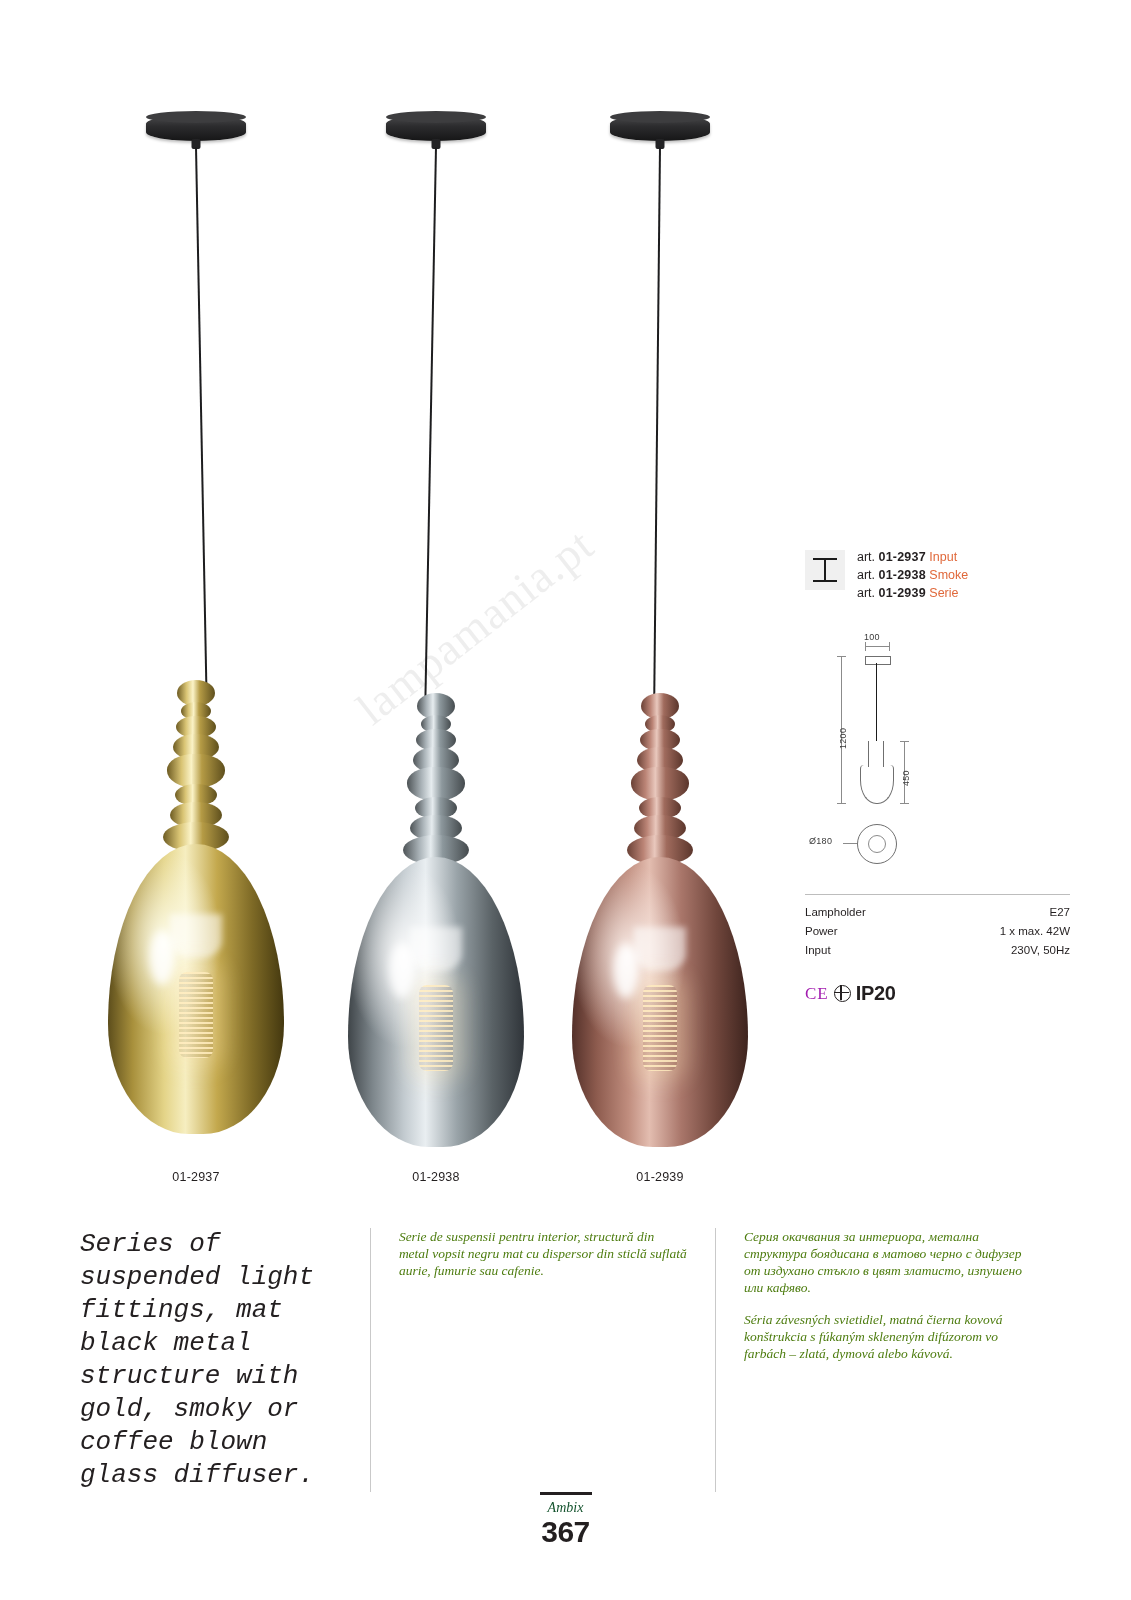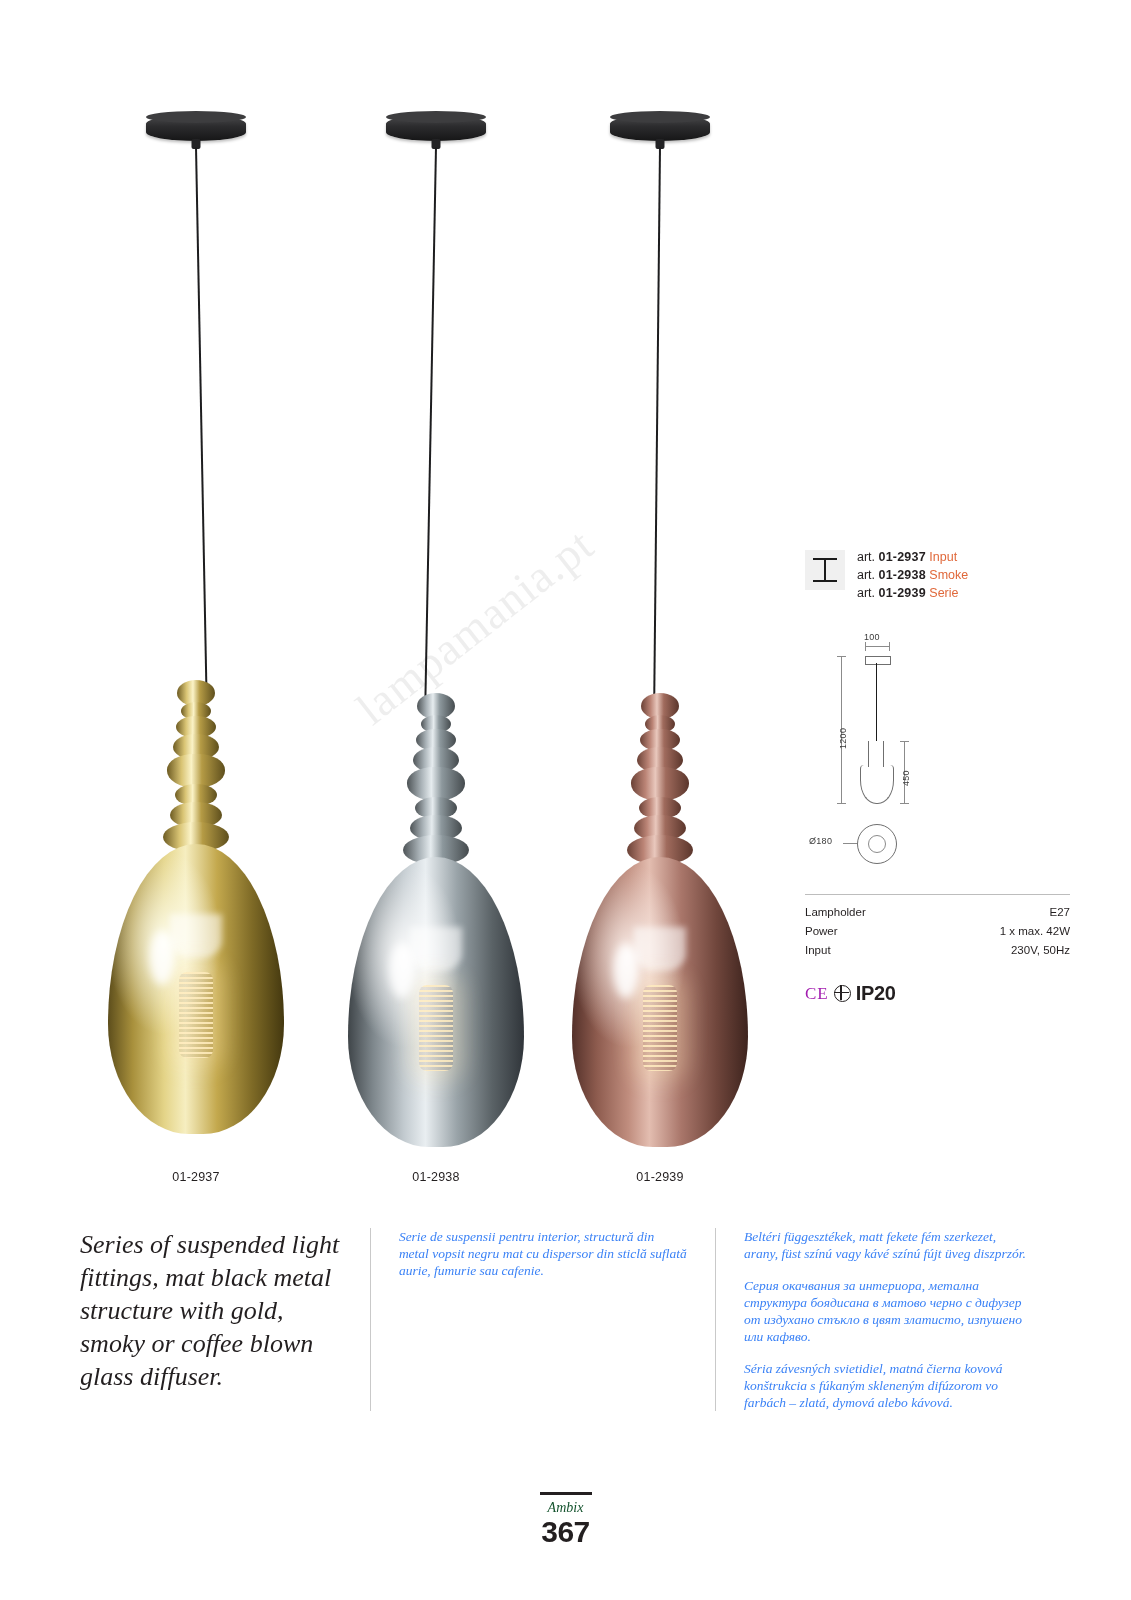--- a/index.html
+++ b/index.html
@@ -363,32 +363,32 @@
     display: flex;
   }
   .col {
     position: relative;
     padding-right: 28px;
   }
   .col.c1 { width: 300px; }
   .col.c2 { width: 330px; padding-left: 28px; border-left: 1px solid #c9c9c9; }
   .col.c3 { width: 330px; padding-left: 28px; border-left: 1px solid #c9c9c9; }
   .headline {
-    font-family: Liberation Serif, serif;
+    font-family: Liberation Mono, monospace;
     font-style: italic;
     font-size: 26px;
     line-height: 33px;
     color: #231f20;
   }
   .para {
     font-family: "Liberation Serif", serif;
     font-style: italic;
     font-size: 13.5px;
     line-height: 17px;
-    color: #3b82f6;
+    color: #4d7c0f;
     margin-bottom: 15px;
   }
   .para:last-child { margin-bottom: 0; }
 
   
   .footer {
     position: absolute;
     left: 0;
     right: 0;
     bottom: 52px;
@@ -575,21 +575,20 @@
   </div>
 
   <div class="desc">
     <div class="col c1">
       <div class="headline">Series of suspended light fittings, mat black metal structure with gold, smoky or coffee blown glass diffuser.</div>
     </div>
     <div class="col c2">
       <div class="para">Serie de suspensii pentru interior, structură din metal vopsit negru mat cu dispersor din sticlă suflată aurie, fumurie sau cafenie.</div>
     </div>
     <div class="col c3">
-      <div class="para">Beltéri függesztékek, matt fekete fém szerkezet, arany, füst színú vagy kávé színú fújt üveg diszprzór.</div>
       <div class="para">Серия окачвания за интериора, метална структура боядисана в матово черно с дифузер от издухано стъкло в цвят златисто, изпушено или кафяво.</div>
       <div class="para">Séria závesných svietidiel, matná čierna kovová konštrukcia s fúkaným skleneným difúzorom vo farbách – zlatá, dymová alebo kávová.</div>
     </div>
   </div>
 
   <div class="footer">
     <div class="rule"></div>
     <div class="brand">Ambix</div>
     <div class="pageno">367</div>
   </div>

